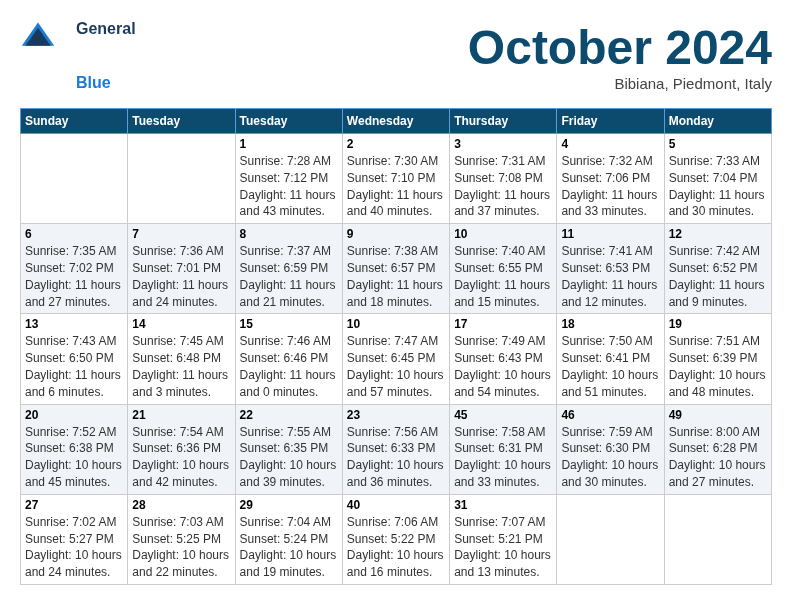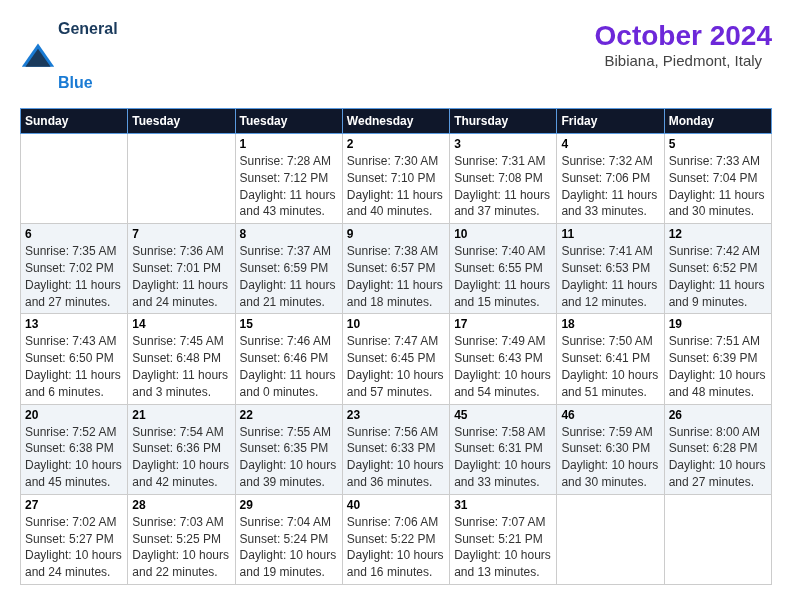--- a/index.html
+++ b/index.html
@@ -11,39 +11,38 @@
       padding: 20px;
     }
     .header {
       display: flex;
       justify-content: space-between;
       align-items: flex-start;
       margin-bottom: 16px;
     }
     .logo {
       display: flex;
-      align-items: center;
-      gap: 2px;
+      align-items: flex-start;
+      gap: 20px;
     }
     .logo-icon {
       width: 36px;
       height: 30px;
     }
     .title-block {
       text-align: right;
     }
     .month-title {
-      font-size: 28px;
+      font-size: 48px;
       font-weight: bold;
-      color: #6d28d9;
+      color: #0c4a6e;
     }
     .subtitle {
       font-size: 15px;
       color: #444;
-      text-align: center;
     }
     table {
       width: 100%;
       border-collapse: collapse;
       font-size: 11px;
     }
     thead th {
       background: #3a7abf;
       color: #fff;
       padding: 5px 4px;
@@ -66,21 +65,21 @@
       margin-bottom: 2px;
     }
     .day-info {
       font-size: 12px;
       color: #333;
       line-height: 1.4;
     }
     .empty { background: #f9f9f9; }
     tr:nth-child(odd) td { background: #ffffff; }
     tr:nth-child(even) td { background: #f0f4f8; }
-    thead tr th { background: #0f172a; }
+    thead tr th { background: #0c4a6e; }
   </style>
 </head>
 <body>
 
 <div class="header">
   <div class="logo">
     <svg class="logo-icon" viewBox="0 0 40 32" xmlns="http://www.w3.org/2000/svg">
       <polygon points="20,2 38,28 2,28" fill="#1a7bd4"></polygon>
       <polygon points="20,8 34,28 6,28" fill="#1a3a5c"></polygon>
     </svg>
@@ -211,21 +210,21 @@
         </td>
         <td>
           <div class="day-num">45</div>
           <div class="day-info">Sunrise: 7:58 AM<br>Sunset: 6:31 PM<br>Daylight: 10 hours and 33 minutes.</div>
         </td>
         <td>
           <div class="day-num">46</div>
           <div class="day-info">Sunrise: 7:59 AM<br>Sunset: 6:30 PM<br>Daylight: 10 hours and 30 minutes.</div>
         </td>
         <td>
-          <div class="day-num">26</div>
+          <div class="day-num">49</div>
           <div class="day-info">Sunrise: 8:00 AM<br>Sunset: 6:28 PM<br>Daylight: 10 hours and 27 minutes.</div>
         </td>
       </tr>
       <tr>
         <td>
           <div class="day-num">27</div>
           <div class="day-info">Sunrise: 7:02 AM<br>Sunset: 5:27 PM<br>Daylight: 10 hours and 24 minutes.</div>
         </td>
         <td>
           <div class="day-num">28</div>

